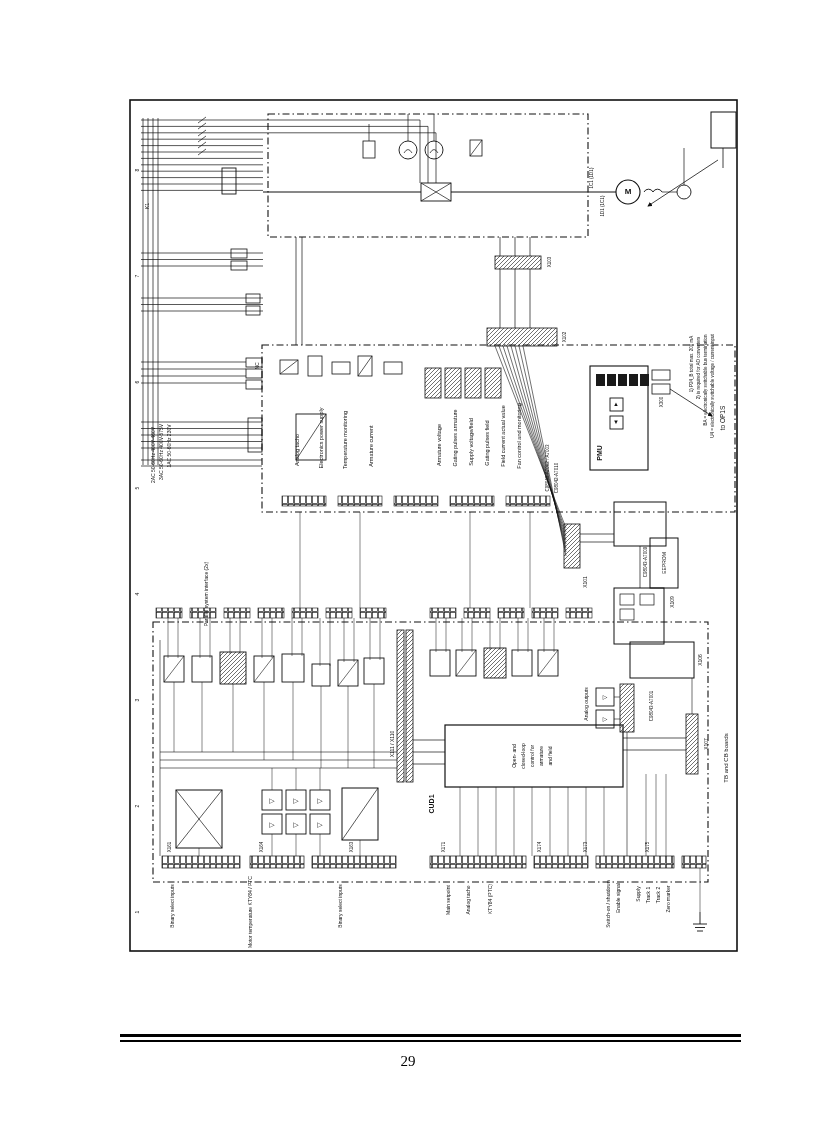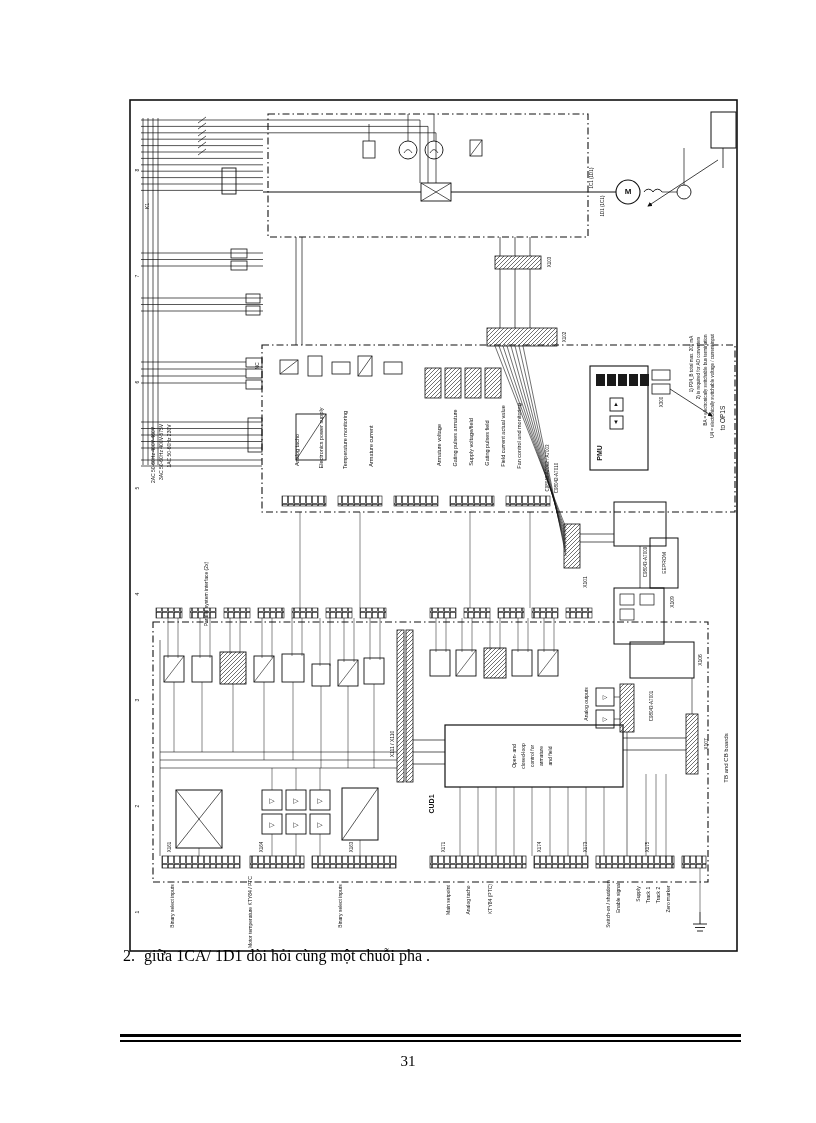--- a/index.html
+++ b/index.html
@@ -313,22 +313,19 @@
         <span class="dlabel" style="left: 137px; top: 700px; font-size: 5px; transform: translate(-50%, -50%) rotate(-90deg);">3</span>
         <span class="dlabel" style="left: 137px; top: 594px; font-size: 5px; transform: translate(-50%, -50%) rotate(-90deg);">4</span>
         <span class="dlabel" style="left: 137px; top: 488px; font-size: 5px; transform: translate(-50%, -50%) rotate(-90deg);">5</span>
         <span class="dlabel" style="left: 137px; top: 382px; font-size: 5px; transform: translate(-50%, -50%) rotate(-90deg);">6</span>
         <span class="dlabel" style="left: 137px; top: 276px; font-size: 5px; transform: translate(-50%, -50%) rotate(-90deg);">7</span>
         <span class="dlabel" style="left: 137px; top: 170px; font-size: 5px; transform: translate(-50%, -50%) rotate(-90deg);">8</span>
       </div>
   </div>
 
   <div class="notes">
-    <p class="note">
-      <span class="note-num">2.</span><span>giữa 1CA/ 1D1 đòi hỏi cùng một chuỗi pha .</span>
-    </p>
   </div>
 
   <div class="rule-a"></div>
   <div class="rule-b"></div>
-  <div class="page-number">31</div>
+  <div class="page-number">29</div>
 
 </div>
 
 </body></html>

